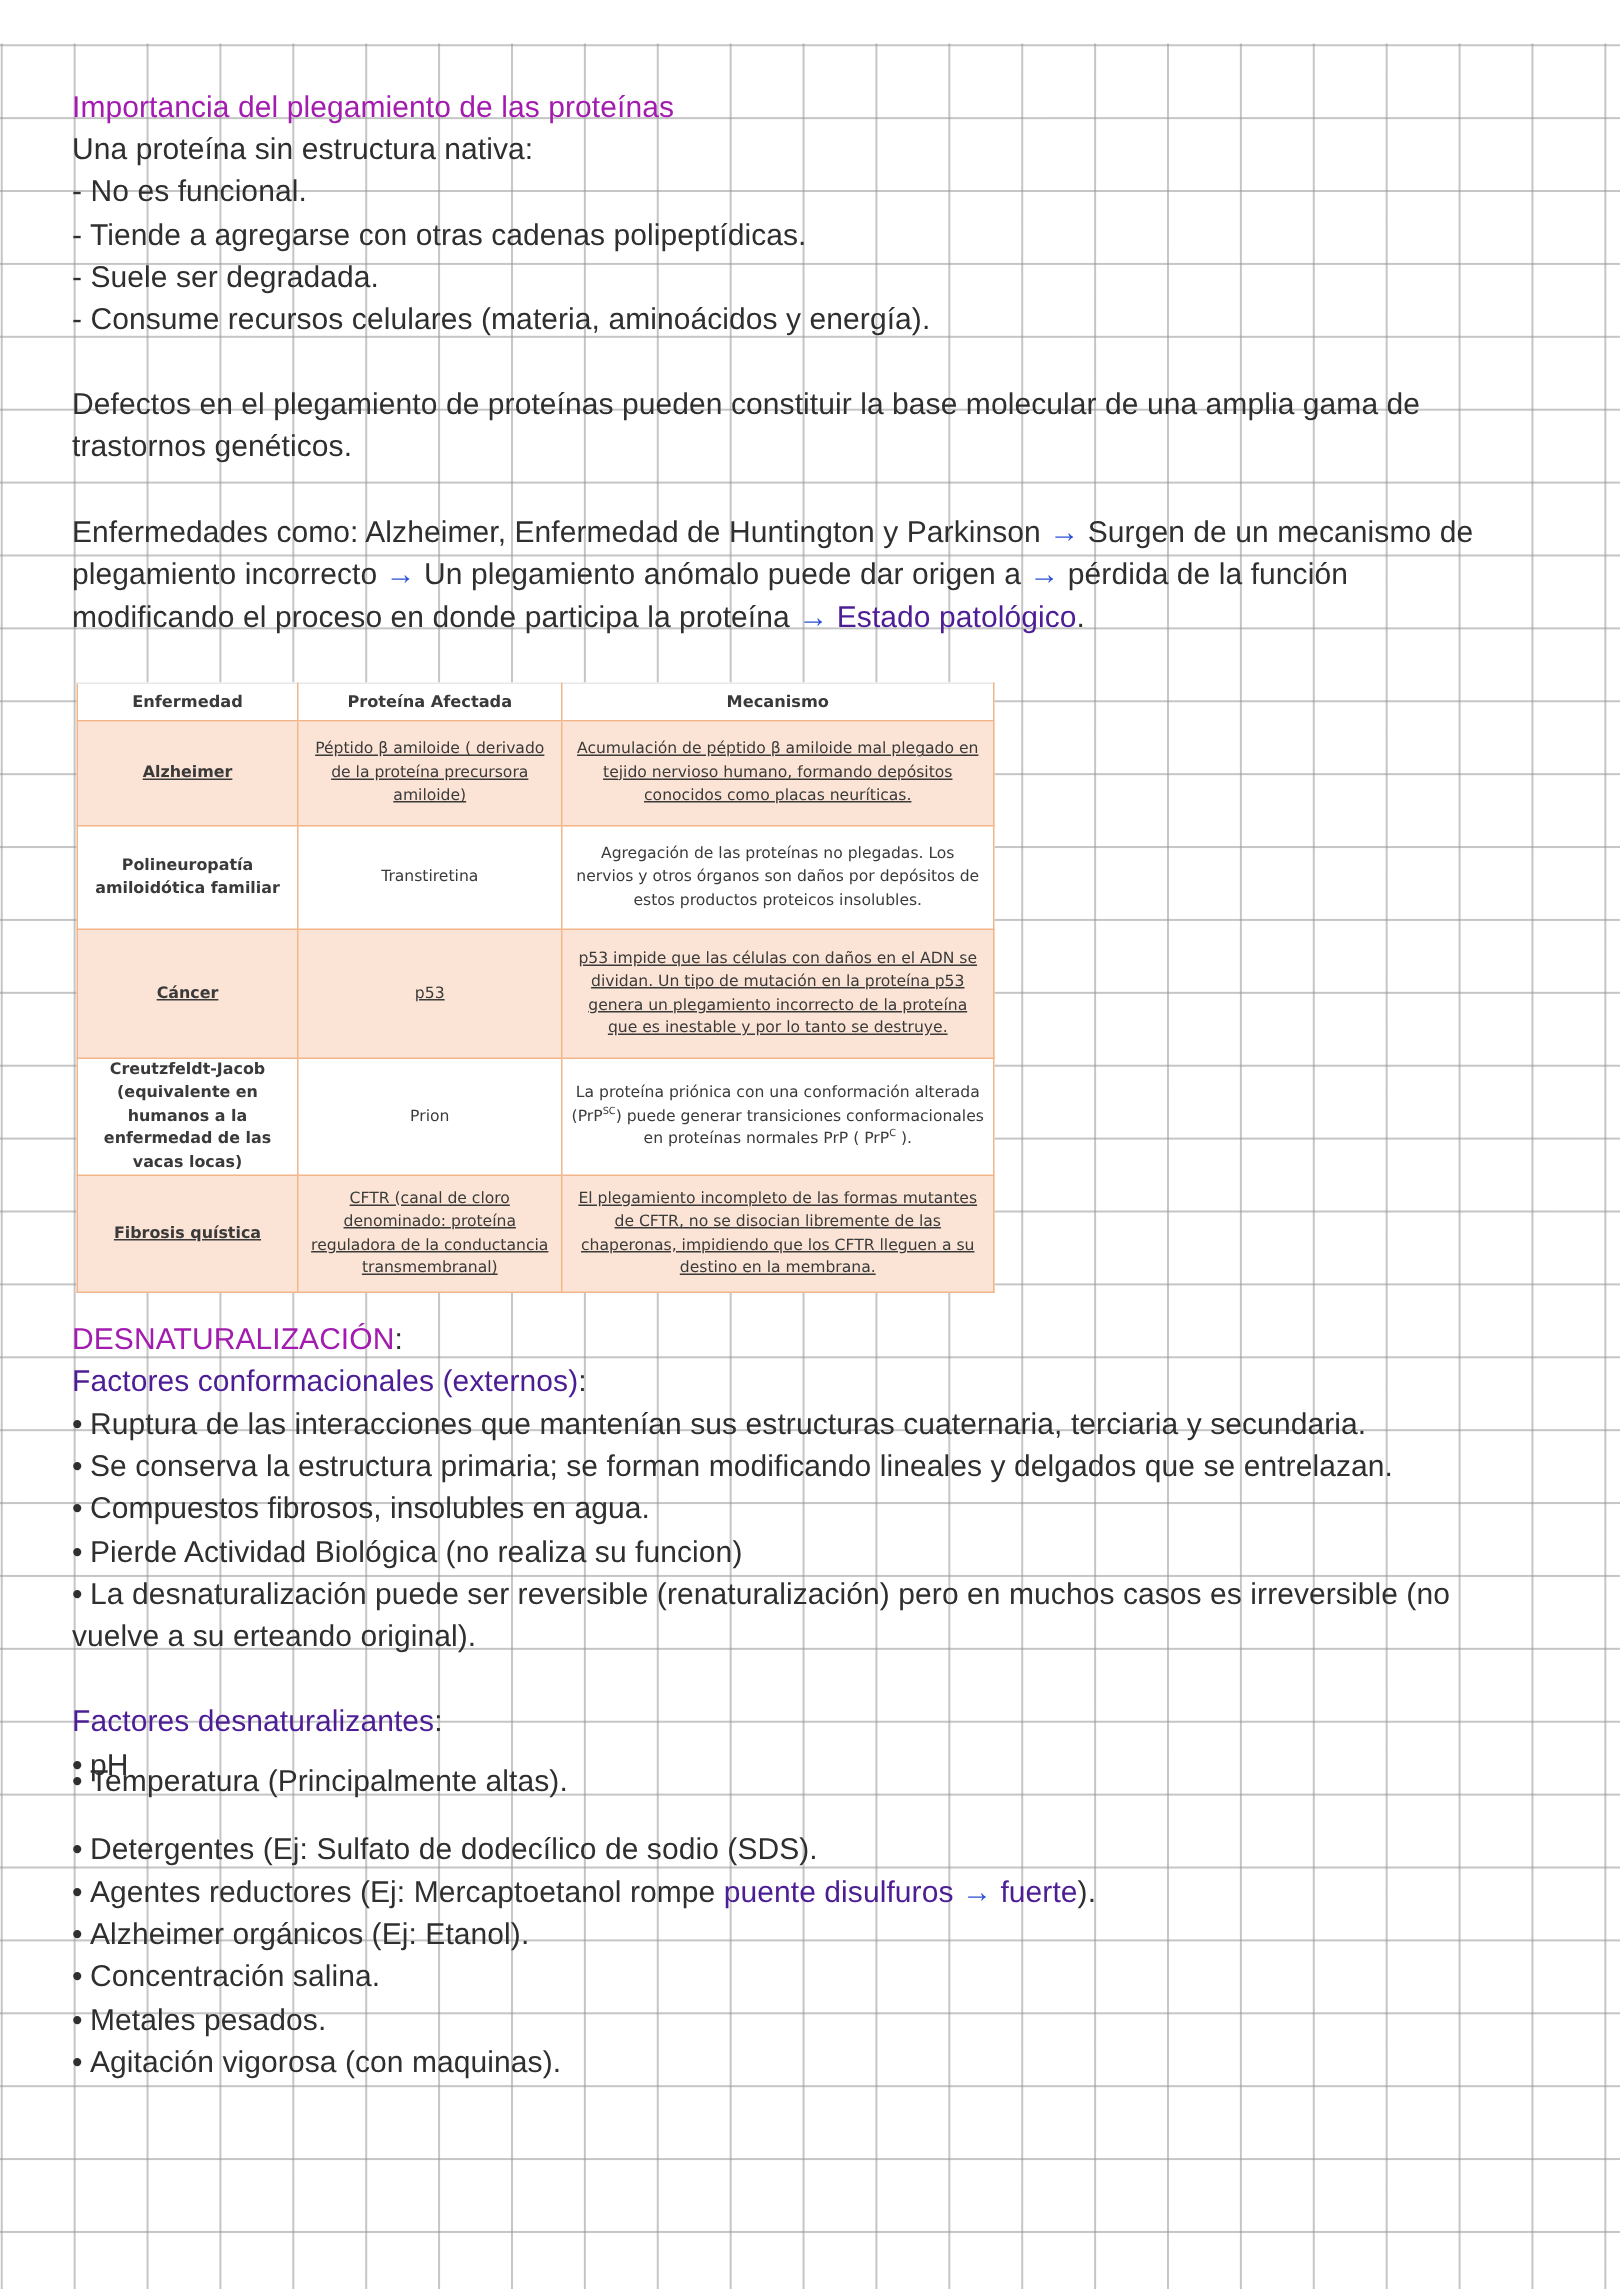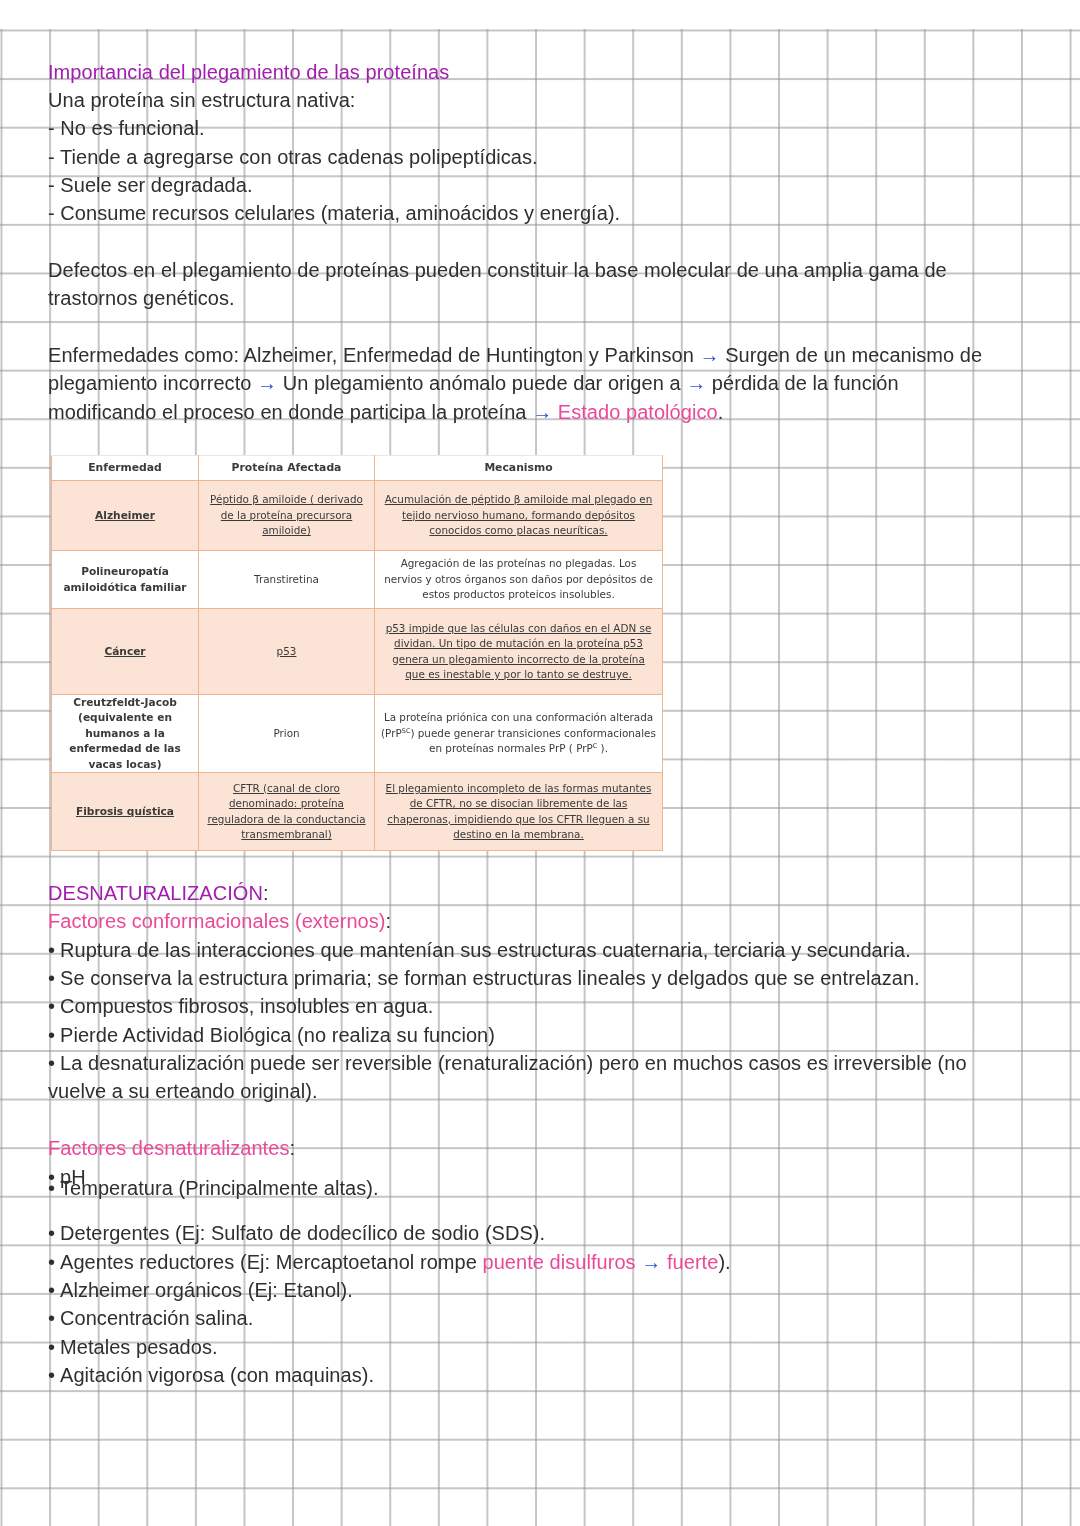--- a/index.html
+++ b/index.html
@@ -13,21 +13,21 @@
     background-position: 0.5px 0, 0 29.5px;
     font-family: "Liberation Sans", "DejaVu Sans", sans-serif;
     color: #2f2f2f;
   }
   .topwhite { position:absolute; left:0; top:0; width:1080px; height:29px; background:#fff; }
   .line {
     position: absolute; left: 48px; white-space: nowrap;
     font-size: 20px; line-height: 28px; height: 28px; letter-spacing: 0.05px;
   }
   .red { color: #a21caf; }
-  .blue { color: #ec4899; margin-top: 32px; }
+  .blue { color: #4c1d95; margin-top: 32px; }
   .arrow { color: #2a4fd6; }
   .bullet { display:inline-block; width: 12px; }
 
   
   .tbl {
     position: absolute; left: 51px; top: 455px; width: 611px;
     border-collapse: collapse; table-layout: fixed;
     font-family: "DejaVu Sans", "Liberation Sans", sans-serif;
     color: #3a3a3a; background: #fff;
   }
@@ -76,21 +76,21 @@
       <tr>
     <th>Enfermedad</th>
     <th>Proteína Afectada</th>
     <th>Mecanismo</th>
   </tr>
   <tr class="peach" style="height:70px">
     <td class="dis">Alzheimer</td>
     <td>Péptido β amiloide ( derivado de la proteína precursora amiloide)</td>
     <td>Acumulación de péptido  β amiloide mal plegado en tejido nervioso humano, formando depósitos conocidos como placas neuríticas.</td>
   </tr>
-  <tr class="white" style="height:58px">
+  <tr class="white" style="height:69px">
     <td class="dis">Polineuropatía amiloidótica familiar</td>
     <td>Transtiretina</td>
     <td>Agregación de las proteínas no plegadas. Los nervios y otros órganos son daños por depósitos de estos productos proteicos insolubles.</td>
   </tr>
   <tr class="peach" style="height:86px">
     <td class="dis">Cáncer</td>
     <td>p53</td>
     <td>p53 impide que las células con daños en el ADN se dividan. Un tipo de mutación en la proteína p53 genera un plegamiento incorrecto de la proteína que es inestable y por lo tanto se destruye.</td>
   </tr>
   <tr class="white" style="height:75px">
@@ -106,21 +106,21 @@
 </tbody>
   </table>
 
 <div class="line" style="top:879px">
   <span class="red">DESNATURALIZACIÓN</span><span>:</span>
 </div>
 <div class="line" style="top:907px">
   <span class="blue">Factores conformacionales (externos)</span><span>:</span>
 </div>
 <div class="line" style="top:936px"><span class="bullet">•</span><span>Ruptura de las interacciones que mantenían sus estructuras cuaternaria, terciaria y secundaria.</span></div>
-<div class="line" style="top:964px"><span class="bullet">•</span><span>Se conserva la estructura primaria; se forman estructuras lineales y delgados que se entrelazan.</span></div>
+<div class="line" style="top:964px"><span class="bullet">•</span><span>Se conserva la estructura primaria; se forman modificando lineales y delgados que se entrelazan.</span></div>
 <div class="line" style="top:992px"><span class="bullet">•</span><span>Compuestos fibrosos, insolubles en agua.</span></div>
 <div class="line" style="top:1021px"><span class="bullet">•</span><span>Pierde Actividad Biológica (no realiza su funcion)</span></div>
 <div class="line" style="top:1049px"><span class="bullet">•</span><span>La desnaturalización puede ser reversible (renaturalización) pero en muchos casos es irreversible (no</span></div>
 <div class="line" style="top:1077px">vuelve a su erteando original).</div>
 
 <div class="line" style="top:1134px">
   <span class="blue">Factores desnaturalizantes</span><span>:</span>
 </div>
 <div class="line" style="top:1163px"><span class="bullet">•</span><span>pH</span></div>
 <div class="line" style="top:1174px"><span class="bullet">•</span><span>Temperatura (Principalmente altas).</span></div>

